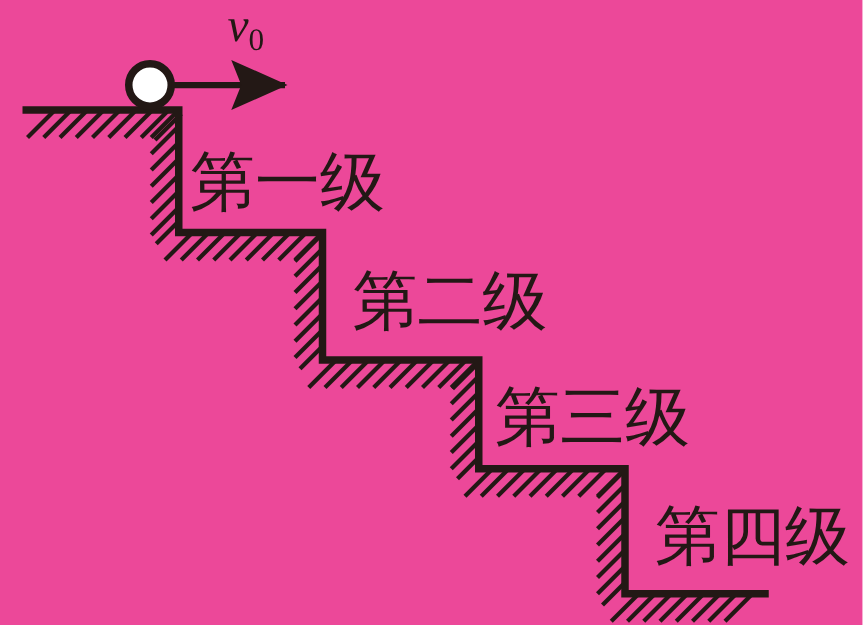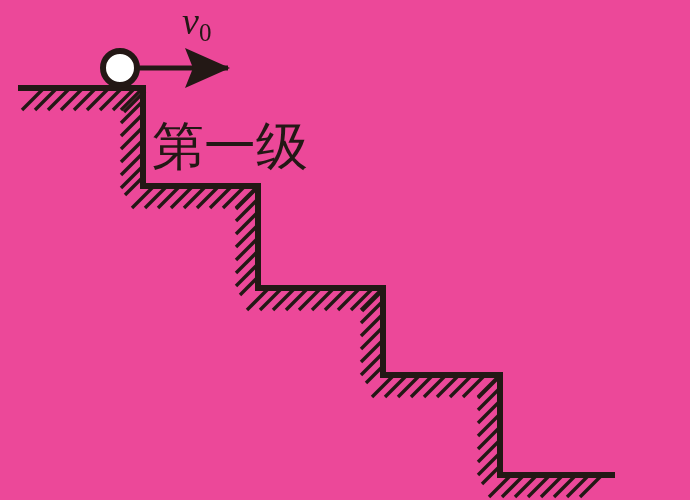--- a/index.html
+++ b/index.html
@@ -162,14 +162,17 @@
     <circle cx="120" cy="68" r="17" fill="#ffffff" stroke="#231815" stroke-width="6"></circle>
 
     <line x1="137" y1="68" x2="228" y2="68" stroke="#231815" stroke-width="5" marker-end="url(#arrowhead)"></line>
   </svg>
 
   <div id="velocity-label">
     <span class="sym">v</span><span class="sub">0</span>
   </div>
 
   <div class="step-label" id="label-step-1">第一级</div>
+  <div class="step-label" id="label-step-2">第二级</div>
+  <div class="step-label" id="label-step-3">第三级</div>
+  <div class="step-label" id="label-step-4">第四级</div>
 
 </div>
 
 </body></html>

